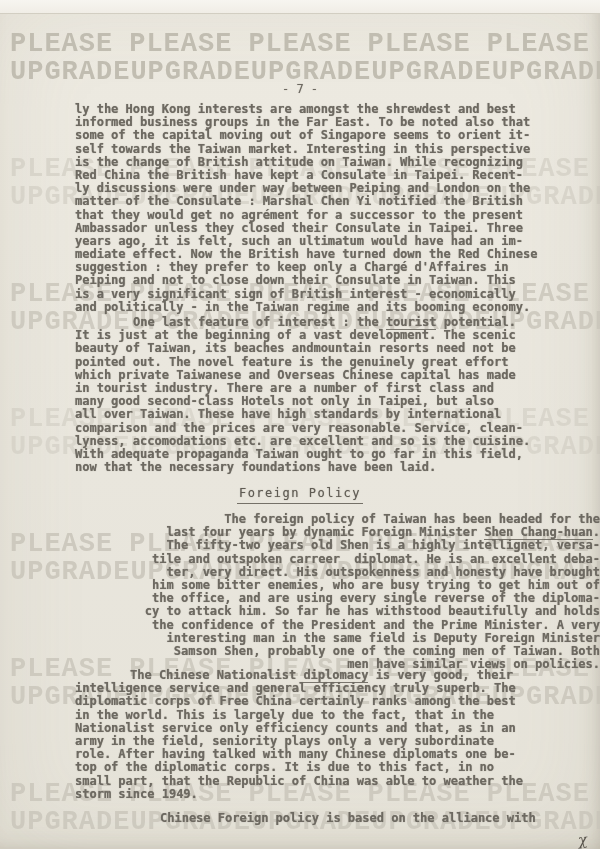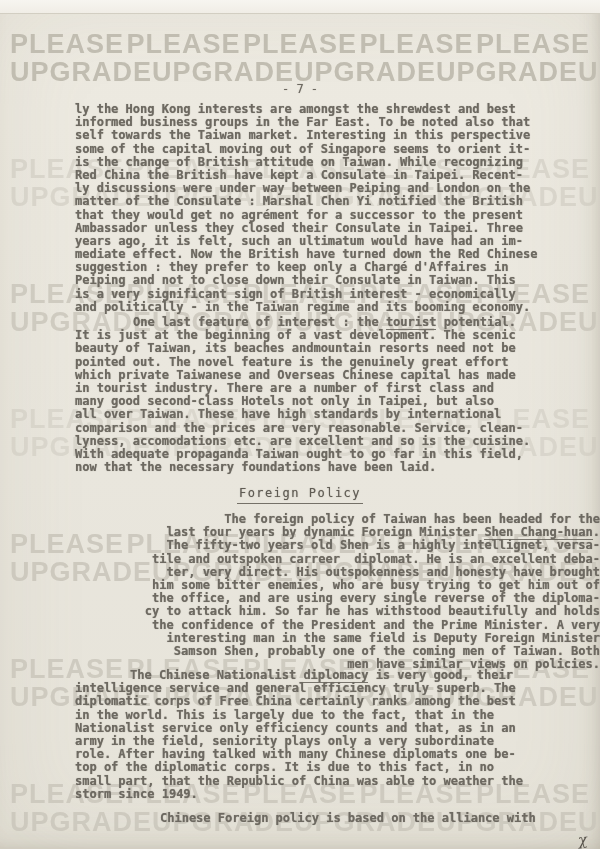--- a/index.html
+++ b/index.html
@@ -12,21 +12,21 @@
     font-family:"DejaVu Sans Mono",monospace;
   }
   .top-edge{
     position:absolute;top:0;left:0;width:100%;height:13px;
     background:linear-gradient(180deg,#f7f5f0,#f0ede6);
     border-bottom:1px solid #d2cec2;z-index:3;
   }
   .wm-pair{position:absolute;left:0;right:0;z-index:1;}
   .wm-row{
     display:flex;justify-content:space-between;padding:0 10px;
-    font-family:Liberation Sans, sans-serif;font-weight:bold;
+    font-family:Liberation Mono, monospace;font-weight:bold;
     font-size:27px;line-height:28px;letter-spacing:1px;
     color:#c9c5ba;user-select:none;
   }
   .wm-strong .wm-row{color:#c1bdb1;}
   .pageno{
     position:absolute;top:82px;left:0;right:0;text-align:center;
     font-size:12px;color:#6d6961;white-space:pre;z-index:2;
     text-shadow:0 0 1px rgba(109,105,97,.6);
   }
   .para{position:absolute;left:75px;right:0;z-index:2;font-weight:bold;}
@@ -165,22 +165,22 @@
           <span>UPGRADE</span>
         </div>
       </div>
     </div>
   <div class="pageno">- 7 -</div>
   <div class="heading"><span>Foreign Policy</span></div>
   <div id="doc-body">
       <div class="para" style="top: 103px;">
         <div class="line"><span>ly the Hong Kong interests are amongst the shrewdest and best</span></div>
         <div class="line"><span>informed business groups in the Far East. To be noted also that</span></div>
+        <div class="line"><span>some of the capital moving out of Singapore seems to orient it-</span></div>
         <div class="line"><span>self towards the Taiwan market. Interesting in this perspective</span></div>
-        <div class="line"><span>some of the capital moving out of Singapore seems to orient it-</span></div>
         <div class="line"><span>is the change of British attitude on Taiwan. While recognizing</span></div>
         <div class="line"><span>Red China the British have kept a Consulate in Taipei. Recent-</span></div>
         <div class="line"><span>ly discussions were under way between Peiping and London on the</span></div>
         <div class="line"><span>matter of the Consulate : Marshal Chen Yi notified the British</span></div>
         <div class="line"><span>that they would get no agrément for a successor to the present</span></div>
         <div class="line"><span>Ambassador unless they closed their Consulate in Taipei. Three</span></div>
         <div class="line"><span>years ago, it is felt, such an ultimatum would have had an im-</span></div>
         <div class="line"><span>mediate effect. Now the British have turned down the Red Chinese</span></div>
         <div class="line"><span>suggestion : they prefer to keep only a Chargé d'Affaires in</span></div>
         <div class="line"><span>Peiping and not to close down their Consulate in Taiwan. This</span></div>

